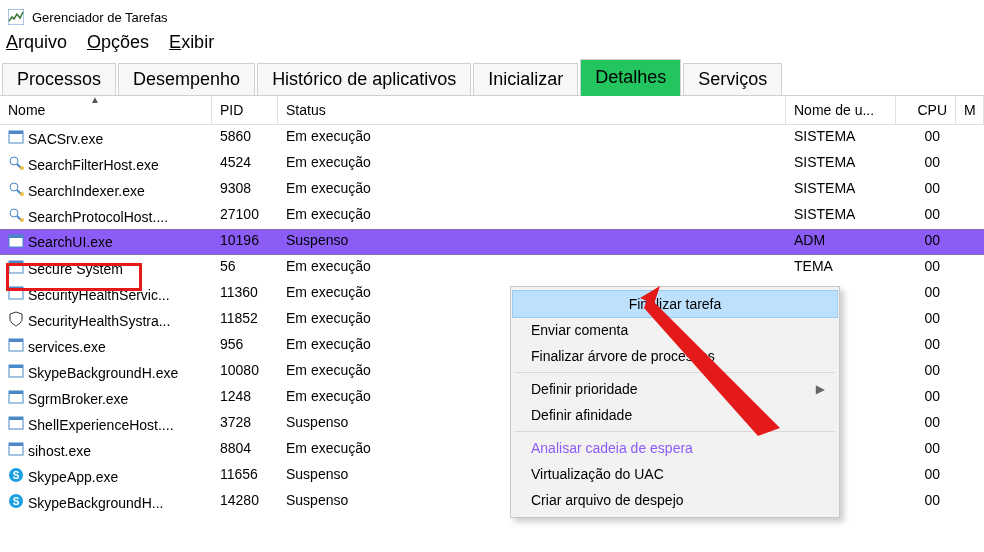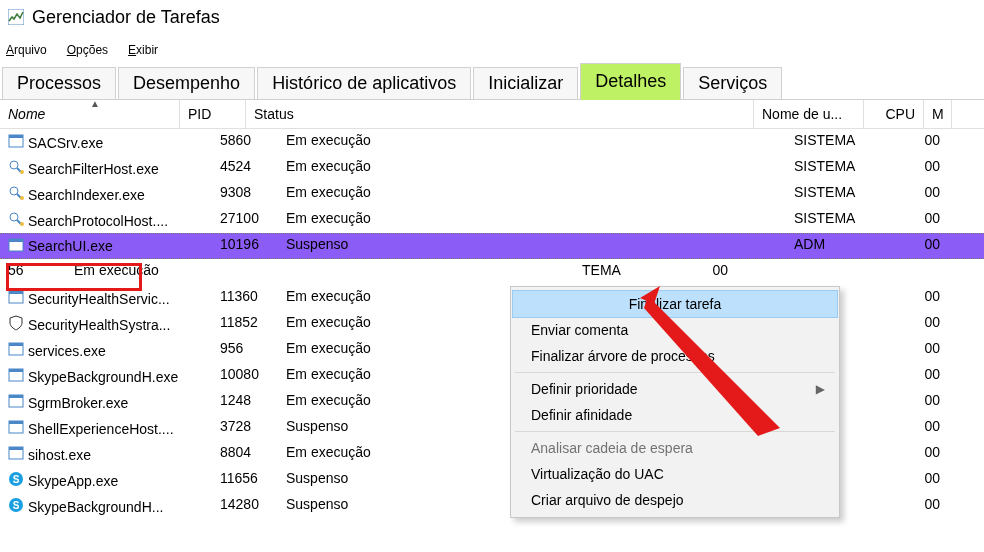--- a/index.html
+++ b/index.html
@@ -1,50 +1,50 @@
 <!DOCTYPE html>
 <html><head>
 <meta charset="utf-8">
 <style>
   * { box-sizing: border-box; font-family: "Segoe UI", Tahoma, sans-serif; }
   body { margin: 0; background: #fff; color: #000; font-size: 14px; overflow: hidden; width: 984px; height: 552px; position: relative; }
   .titlebar { display: flex; align-items: center; padding: 4px 8px 2px 8px; height: 32px; }
   .app-icon { width: 16px; height: 16px; margin-right: 8px; }
-  .window-title { font-size: 18px; }
+  .window-title { font-size: 13px; }
   .menubar { display: flex; padding: 0 6px 6px 6px; gap: 20px; }
-  .menu-item { font-size: 12px; margin-top: 11px; }
+  .menu-item { font-size: 18px; }
   .menu-item u { text-decoration: underline; }
   .tabs { display: flex; border-bottom: 1px solid #d0d0d0; padding-left: 2px; }
   .tab { padding: 5px 14px; background: #f7f7f7; border: 1px solid #d0d0d0; border-bottom: none; margin-right: 2px; margin-top: 4px; font-size: 18px; position: relative; }
-  .tab.active { background: #bef264; margin-top: 0; padding-top: 7px; padding-bottom: 7px; margin-bottom: -1px; z-index: 2; }
+  .tab.active { background: #22c55e; margin-top: 0; padding-top: 7px; padding-bottom: 7px; margin-bottom: -1px; z-index: 2; }
   .tabcontent { background: #fff; }
   .grid-header { display: flex; border-bottom: 1px solid #e0e0e0; position: relative; }
   .col { padding: 6px 8px; border-right: 1px solid #e0e0e0; white-space: nowrap; overflow: hidden; font-size: 14px; }
-  .col.name { width: 180px; position: relative; font-style: italic; }
+  .col.name { width: 212px; position: relative; }
   .col.pid { width: 66px; text-align: left; }
   .col.status { width: 508px; }
   .col.user { width: 110px; }
   .col.cpu { width: 60px; text-align: right; }
   .col.mem { width: 28px; }
   .sort-arrow { position: absolute; left: 90px; top: -2px; font-size: 10px; color: #555; }
   .rows { }
   .row { display: flex; height: 26px; border-top: 1px dotted transparent; position: relative; }
   .row.selected { background: #8b5cf6; border-top: 1px dotted #7a7a7a; border-bottom: 1px dotted #7a7a7a; }
   .highlight-box { position: absolute; border: 3px solid #e41a1a; pointer-events: none; }
   .cell { padding: 2px 8px; white-space: nowrap; overflow: hidden; font-size: 14px; }
   .cell.name { width: 212px; display: flex; align-items: center; gap: 4px; }
   .cell.pid { width: 66px; }
   .cell.status { width: 508px; }
   .cell.user { width: 110px; }
   .cell.cpu { width: 60px; text-align: right; padding-right: 16px; }
   .proc-icon { width: 16px; height: 16px; flex-shrink: 0; }
   .context-menu { position: absolute; left: 510px; top: 286px; width: 330px; background: #f2f2f2; border: 1px solid #c8c8c8; box-shadow: 4px 4px 6px rgba(0,0,0,0.2); padding: 4px 2px; z-index: 50; }
   .cm-item { padding: 5px 18px; font-size: 14px; position: relative; }
   .cm-item.hover { background: #bde0fc; outline: 1px solid #9acbf3; text-align: center; }
-  .cm-item.disabled { color: #737373; }
+  .cm-item.disabled { color: #8b5cf6; }
   .cm-sep { border-top: 1px solid #d8d8d8; margin: 3px 2px; }
   .cm-sub { position: absolute; right: 12px; top: 50%; transform: translateY(-50%); font-size: 12px; color: #666; }
   .arrow-overlay { position: absolute; left: 610px; top: 268px; width: 220px; height: 190px; z-index: 60; pointer-events: none; }
 </style>
 </head>
 <body>
 
 <div class="titlebar">
   <svg class="app-icon" viewBox="0 0 16 16">
     <rect x="0" y="0" width="16" height="16" fill="#fff" stroke="#5a8fc9"></rect>
@@ -145,20 +145,27 @@
               <rect x="1" y="2" width="14" height="3" fill="#4a88c7"></rect>
             </svg></span>
           <span>SearchUI.exe</span>
         </div>
         <div class="cell pid">10196</div>
         <div class="cell status">Suspenso</div>
         <div class="cell user">ADM</div>
         <div class="cell cpu">00</div>
       </div>
       <div class="row">
+        <div class="cell name">
+          <span><svg class="proc-icon" viewBox="0 0 16 16">
+              <rect x="1" y="2" width="14" height="12" fill="#fff" stroke="#4a88c7"></rect>
+              <rect x="1" y="2" width="14" height="3" fill="#4a88c7"></rect>
+            </svg></span>
+          <span>Secure System</span>
+        </div>
         <div class="cell pid">56</div>
         <div class="cell status">Em execução</div>
         <div class="cell user">TEMA</div>
         <div class="cell cpu">00</div>
       </div>
       <div class="row">
         <div class="cell name">
           <span><svg class="proc-icon" viewBox="0 0 16 16">
               <rect x="1" y="2" width="14" height="12" fill="#fff" stroke="#4a88c7"></rect>
               <rect x="1" y="2" width="14" height="3" fill="#4a88c7"></rect>

